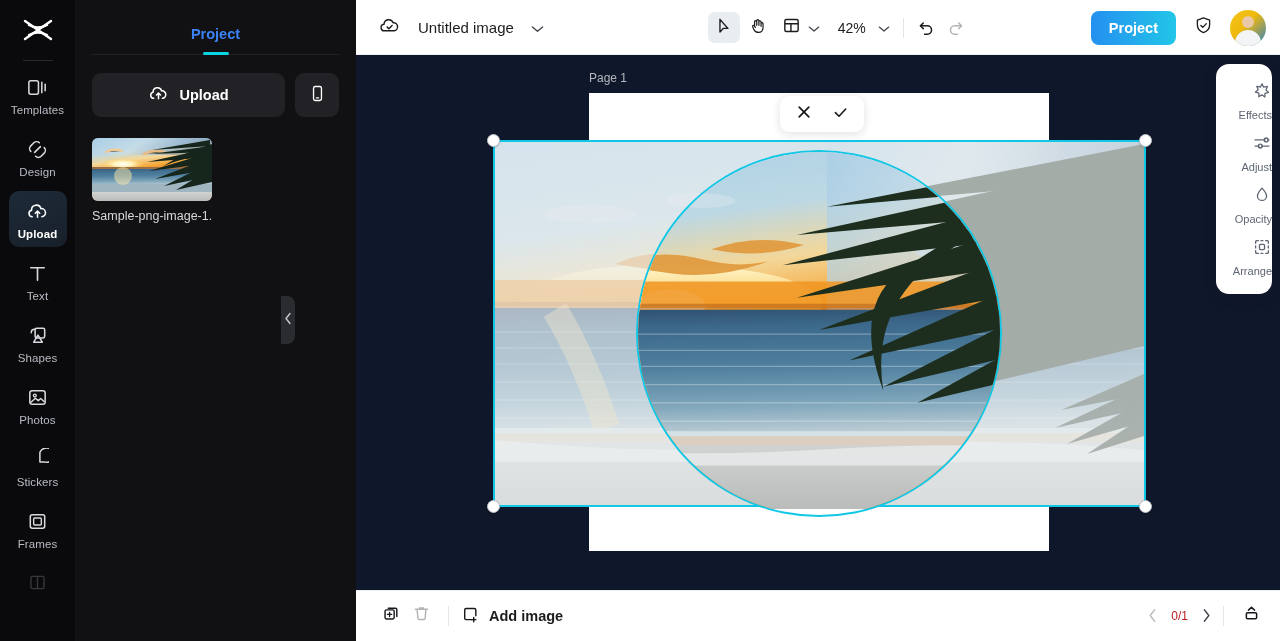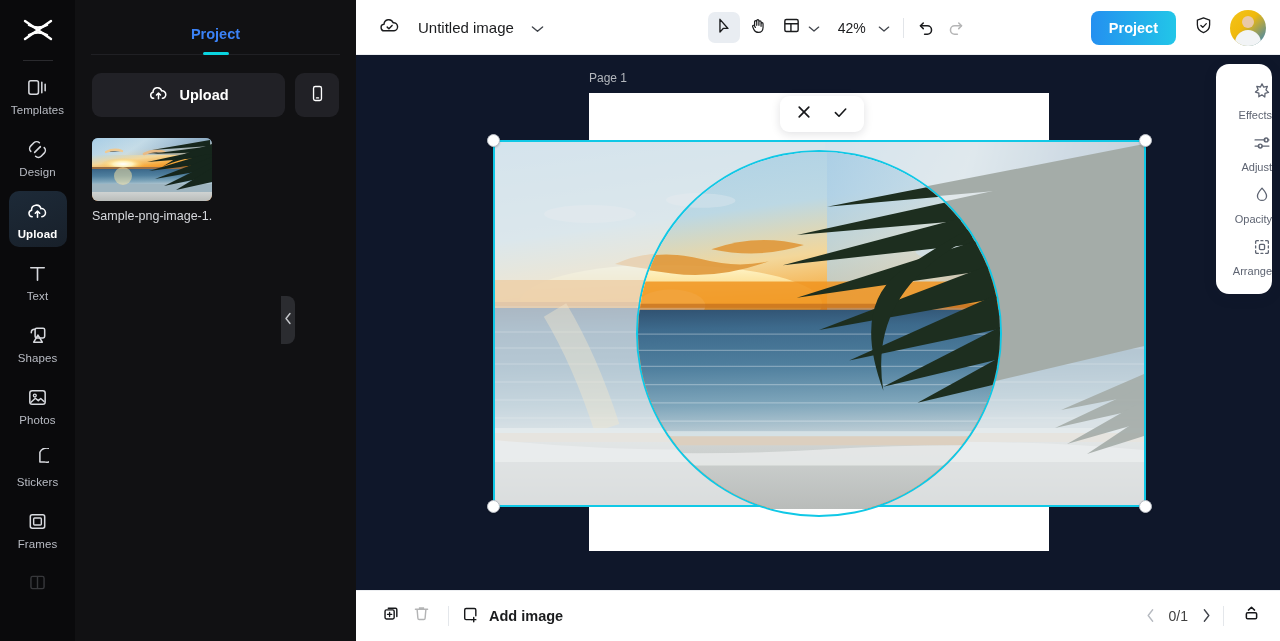--- a/index.html
+++ b/index.html
@@ -220,21 +220,21 @@
     cursor: pointer;
   }
   .bb-btn.disabled { opacity: .32; cursor: default; }
   .bb-sep { width:1px; height:20px; background:#e4e7eb; margin: 0 12px; }
   .addpage {
     display: flex; align-items: center; gap: 9px; cursor: pointer;
     font-size: 14.5px; color: #1b1c1e; font-weight: 600;
   }
   .bb-spacer { flex: 1; }
   .pager { display: flex; align-items: center; gap: 14px; }
-  .pager .num { font-size: 14px; color: #404040; }
+  .pager .num { font-size: 12px; color: #b91c1c; }
   .pg-arrow { cursor:pointer; display:flex; align-items:center; }
 </style>
 </head>
 <body>
 
 <svg width="0" height="0" style="position:absolute" aria-hidden="true">
   <defs>
     <linearGradient id="skyGrad" x1="0" y1="0" x2="0.25" y2="1">
       <stop offset="0%" stop-color="#a9cfe6"></stop>
       <stop offset="26%" stop-color="#bcd8e4"></stop>

